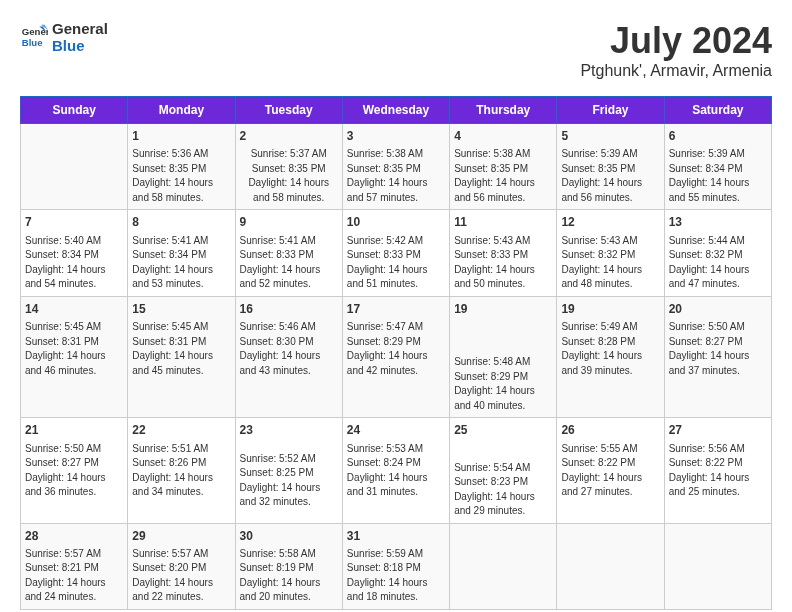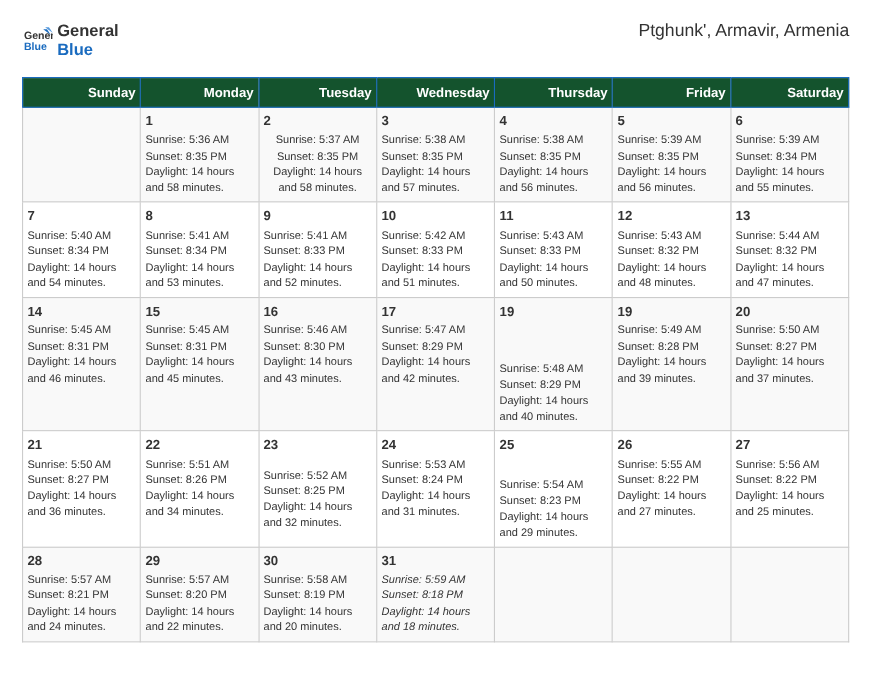--- a/index.html
+++ b/index.html
@@ -37,24 +37,24 @@
       font-size: 16px;
       font-weight: normal;
       color: #333;
     }
     table {
       width: 100%;
       border-collapse: collapse;
       font-size: 11px;
     }
     thead tr th {
-      background-color: #14532d;
+      background-color: #6d28d9;
       color: #fff;
       padding: 6px 4px;
-      text-align: right;
+      text-align: center;
       font-size: 12px;
       font-weight: bold;
       border: 1px solid #1a6bbf;
     }
     tbody tr td {
       border: 1px solid #ccc;
       padding: 4px 4px;
       vertical-align: top;
       width: calc(100% / 7);
       min-height: 80px;
@@ -88,20 +88,21 @@
       <text x="2" y="26" font-size="11" font-weight="bold" fill="#1a6bbf">Blue</text>
       <polygon points="22,4 30,10 26,4" fill="#1a6bbf"></polygon>
       <polygon points="24,2 32,8 28,2" fill="#5599dd"></polygon>
     </svg>
     <div>
       <div style="font-size:15px;font-weight:bold;color:#333;">General</div>
       <div style="font-size:15px;font-weight:bold;color:#1a6bbf;">Blue</div>
     </div>
   </div>
   <div class="title-block">
+    <h1>July 2024</h1>
     <h2>Ptghunk', Armavir, Armenia</h2>
   </div>
 </div>
 
 <table>
   <thead>
     <tr>
     <th>Sunday</th>
         <th>Monday</th>
         <th>Tuesday</th>
@@ -327,21 +328,21 @@
         </td>
         <td>
           <span class="day-num">30</span>
           <div class="day-info" style="white-space: pre-line;">Sunrise: 5:58 AM
 Sunset: 8:19 PM
 Daylight: 14 hours
 and 20 minutes.</div>
         </td>
         <td>
           <span class="day-num">31</span>
-          <div class="day-info" style="white-space: pre-line; font-style: italic;">Sunrise: 5:59 AM
+          <div class="day-info" style="white-space: pre-line;">Sunrise: 5:59 AM
 Sunset: 8:18 PM
 Daylight: 14 hours
 and 18 minutes.</div>
         </td>
         <td></td>
         <td></td>
         <td></td>
       </tr>
     </tbody>
 </table>

